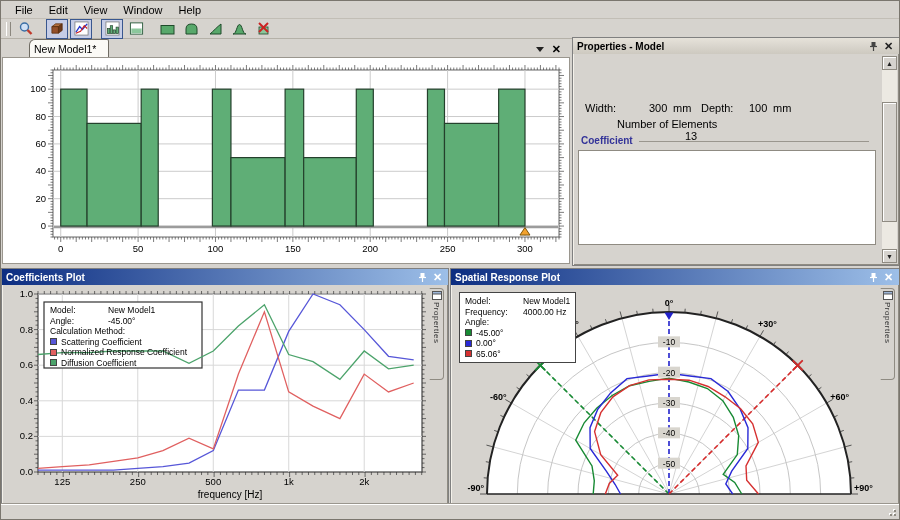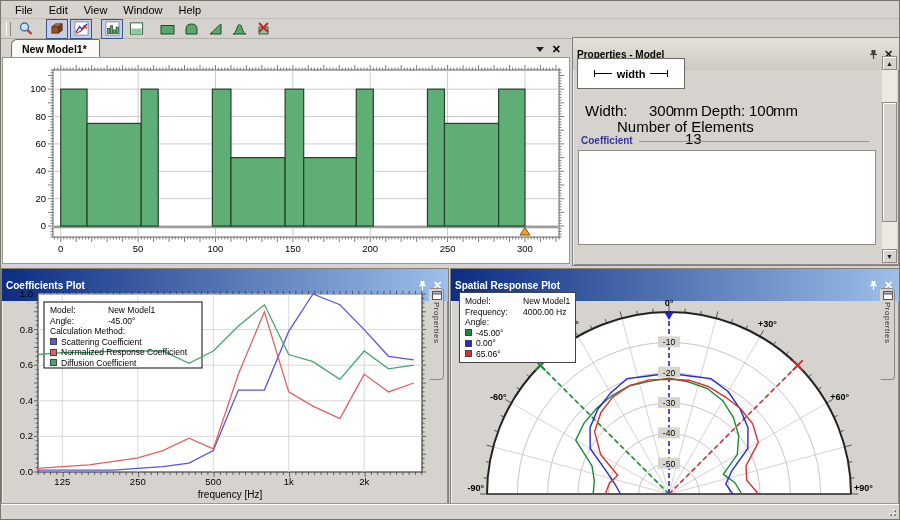--- a/index.html
+++ b/index.html
@@ -13,48 +13,48 @@
   .toolbar{position:absolute;left:0;top:18px;width:100%;height:20px;display:flex;align-items:center;
            background:#d6d3ce;border-bottom:1px solid #b5b1a8;padding-left:2px;box-sizing:border-box;}
   .grip{width:3px;height:14px;margin:0 3px;border-left:1px solid #fff;border-right:1px solid #8b877e;}
   .tb-btn{width:20px;height:18px;display:flex;align-items:center;justify-content:center;
           border:1px solid transparent;margin:0 1px;background:transparent;}
   .tb-btn.pressed{background:#c6cde6;border:1px solid #39578f;}
   .tb-gap{width:7px;}
   
   .panel{position:absolute;background:#d6d3ce;border:1px solid #808080;
          box-shadow:inset 1px 1px 0 #f4f1ea, inset -1px -1px 0 #8f8b82;box-sizing:border-box;}
-  .ptitle{height:16px;display:flex;align-items:center;padding:8px 4px;font-size:10px;font-weight:bold;
+  .ptitle{height:16px;display:flex;align-items:center;padding:0 4px;font-size:10px;font-weight:bold;
           color:#fff;background:linear-gradient(to right,#0c2d81,#9dbfe8);}
   .ptitle.gray{background:linear-gradient(#e6e2da,#cdc9c0);color:#000;}
   .ptitle .sp{flex:1;}
   .ticon{width:13px;height:12px;display:flex;align-items:center;justify-content:center;margin-left:2px;}
   .closex{font-size:11px;font-weight:bold;line-height:10px;}
   
   .tabbar{position:absolute;left:0;top:38px;width:570px;height:18px;background:#d6d3ce;
           display:flex;align-items:flex-end;}
-  .doc-tab{margin-left:10px;height:16px;padding:1px 12px 0 10px;background:#fbfaf6;
+  .doc-tab{margin-left:28px;height:16px;padding:1px 12px 0 4px;background:#fbfaf6;
            border:1px solid #6f6b63;border-bottom:none;border-radius:6px 2px 0 0;
-           font-weight:bold;font-size:10.5px;display:flex;align-items:center;}
+           font-weight:normal;font-size:10.5px;display:flex;align-items:center;}
   .tab-ctrl{margin-left:auto;display:flex;align-items:center;gap:8px;padding-right:10px;padding-bottom:3px;}
   .dd-arrow{width:0;height:0;border-left:4px solid transparent;border-right:4px solid transparent;
             border-top:5px solid #222;}
   .model-canvas{position:absolute;left:1px;top:56px;width:568px;height:207px;background:#fff;
                 border:1px solid #9a968e;box-sizing:border-box;}
   
   .prop-panel{left:571px;top:36px;width:328px;height:229px;}
   .widthbox{position:absolute;left:4px;top:20px;width:106px;height:29px;background:#fff;
             border:1px solid #6f6b63;display:flex;align-items:center;justify-content:center;gap:2px;}
   .wline{height:1px;background:#000;width:18px;position:relative;}
   .wline::before{content:'';position:absolute;left:0;top:-3px;width:1px;height:7px;background:#000;}
   .wline.r::before{left:auto;right:0;}
   .wlabel{font-weight:bold;font-size:11px;padding:0 3px;}
   .sect{position:absolute;left:8px;font-size:10px;font-weight:bold;color:#333399;white-space:nowrap;}
   .sect .rule{display:inline-block;vertical-align:middle;height:1px;background:#9a968e;margin-left:6px;}
-  .fld{position:absolute;font-size:15px;white-space:nowrap;}
+  .fld{position:absolute;font-size:11px;white-space:nowrap;}
   .descbox{position:absolute;left:5px;top:112px;width:296px;height:93px;background:#fff;
            border:1px solid #8f8b82;}
   .vscroll{position:absolute;right:2px;top:18px;bottom:2px;width:15px;background:#ece9e2;}
   .sbtn{position:absolute;left:0;width:15px;height:14px;background:#d6d3ce;border:1px solid #8f8b82;
         box-shadow:inset 1px 1px 0 #fff;font-size:7px;text-align:center;line-height:13px;color:#222;box-sizing:border-box;}
   .sthumb{position:absolute;left:0;width:15px;background:#d6d3ce;border:1px solid #8f8b82;
           box-shadow:inset 1px 1px 0 #fff;box-sizing:border-box;}
   
   .coef-panel{left:0px;top:267px;width:448px;height:239px;}
   .spat-panel{left:449px;top:267px;width:450px;height:239px;}
@@ -671,25 +671,20 @@
       <span class="sp"></span>
       <span class="ticon">
         <svg width="9" height="11" viewBox="0 0 9 11">
             <rect x="2.5" y="1" width="4" height="4" fill="#444"></rect>
             <line x1="1" y1="5.5" x2="8" y2="5.5" stroke="#444" stroke-width="1.2"></line>
             <line x1="4.5" y1="5.5" x2="4.5" y2="10" stroke="#444" stroke-width="1.2"></line>
           </svg>
       </span>
       <span class="ticon closex" style="color:#222;">✕</span>
     </div>
-    <div class="widthbox">
-      <span class="wline"></span>
-      <span class="wlabel">width</span>
-      <span class="wline r"></span>
-    </div>
     <div class="fld" style="left:12px;top:64px;">Width:</div>
     <div class="fld" style="left:76px;top:64px;">300</div>
     <div class="fld" style="left:100px;top:64px;">mm</div>
     <div class="fld" style="left:128px;top:64px;">Depth:</div>
     <div class="fld" style="left:176px;top:64px;">100</div>
     <div class="fld" style="left:200px;top:64px;">mm</div>
     <div class="fld" style="left:12px;top:80px;margin-left:32px;">Number of Elements</div>
     <div class="fld" style="left:112px;top:92px;">13</div>
     <div class="sect" style="top:97px;">
       <span>Coefficient</span><span class="rule" style="width:230px;"></span>

